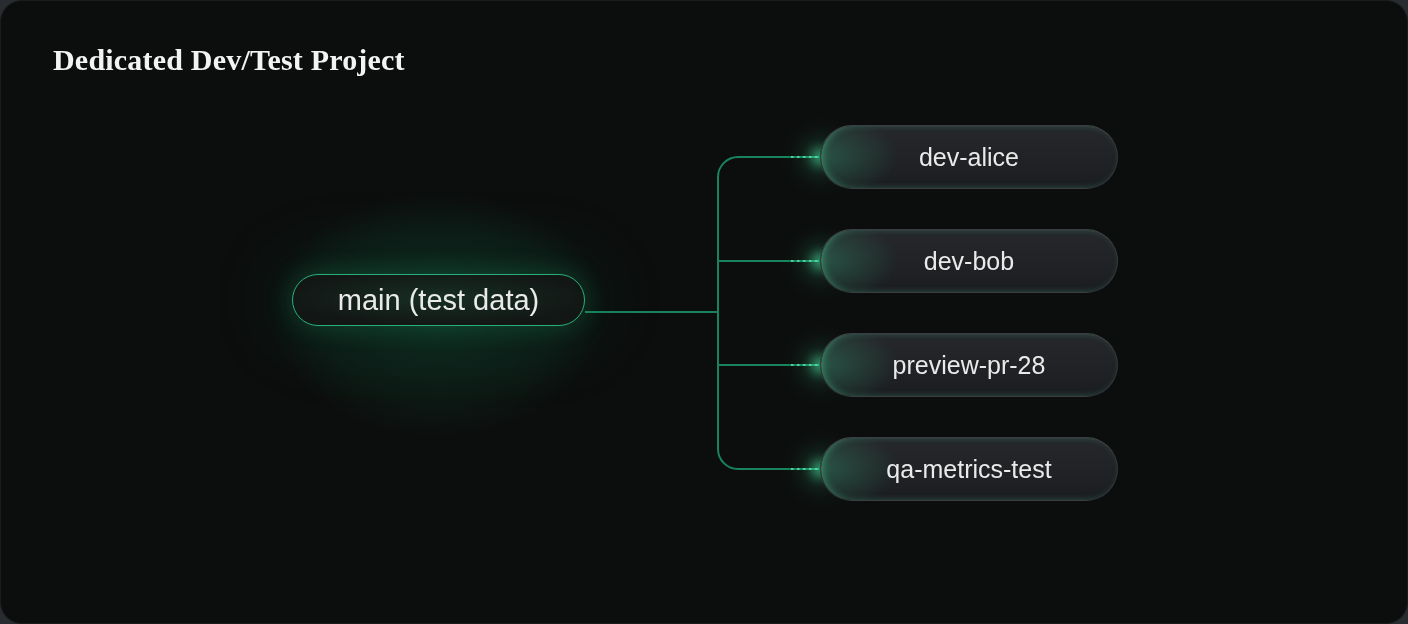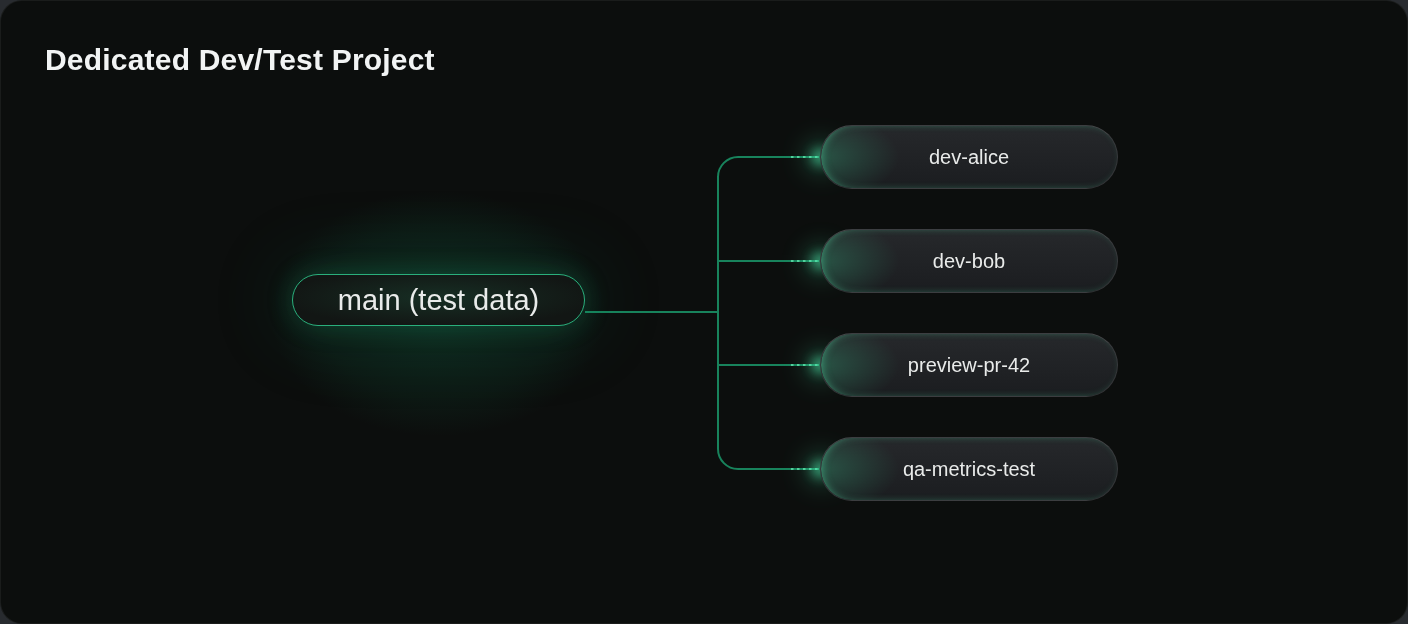--- a/index.html
+++ b/index.html
@@ -22,26 +22,27 @@
   .card{
     position:absolute;
     inset:0;
     background:var(--card-bg);
     border-radius:22px;
     border:1px solid rgba(255,255,255,0.06);
     overflow:hidden;
   }
   .card-title{
     position:absolute;
-    left:44px;
+    left:52px;
     top:42px;
     font-size:30px;
     font-weight:600;
     letter-spacing:.2px;
     color:var(--title-text);
+    font-family:Liberation Serif, serif;
   }
   .diagram{
     position:absolute;
     inset:0;
   }
   .root-glow{
     position:absolute;
     left:222px;
     top:155px;
     width:430px;
@@ -72,21 +73,21 @@
     background:
       radial-gradient(ellipse at 50% 45%, rgba(32,92,66,0.35), rgba(10,14,12,0) 75%),
       #121614;
     border:1.5px solid var(--accent-green);
     box-shadow:0 0 26px rgba(24,160,106,0.28), 0 0 70px 22px rgba(20,140,95,0.10);
   }
   .node-branch{
     left:819px;
     width:298px;
     height:64px;
-    font-size:20px;
+    font-size:25px;
     background:linear-gradient(180deg, var(--node-fill-top) 0%, #202225 55%, var(--node-fill-bottom) 100%);
     border:1px solid rgba(255,255,255,0.10);
     border-top-color:rgba(255,255,255,0.15);
     border-radius:33px;
     overflow:hidden;
   }
   .node-branch::before{
     content:"";
     position:absolute;
     inset:0;
@@ -146,19 +147,19 @@
       <span class="node-label">main (test data)</span>
     </div>
 
     <div class="node node-branch b1">
       <span class="node-label">dev-alice</span>
     </div>
     <div class="node node-branch b2">
       <span class="node-label">dev-bob</span>
     </div>
     <div class="node node-branch b3">
-      <span class="node-label">preview-pr-42</span>
+      <span class="node-label">preview-pr-28</span>
     </div>
     <div class="node node-branch b4">
       <span class="node-label">qa-metrics-test</span>
     </div>
   </div>
 </div>
 
 </body></html>

